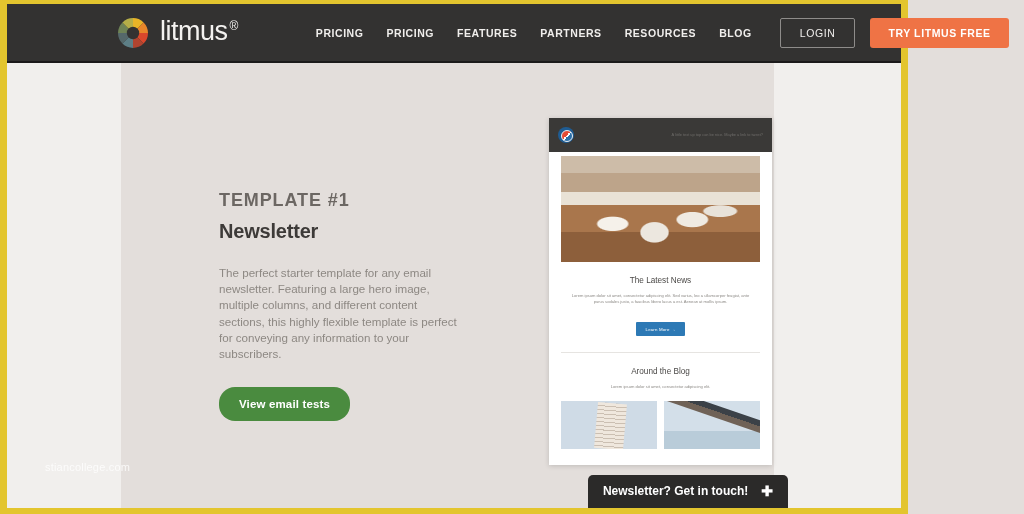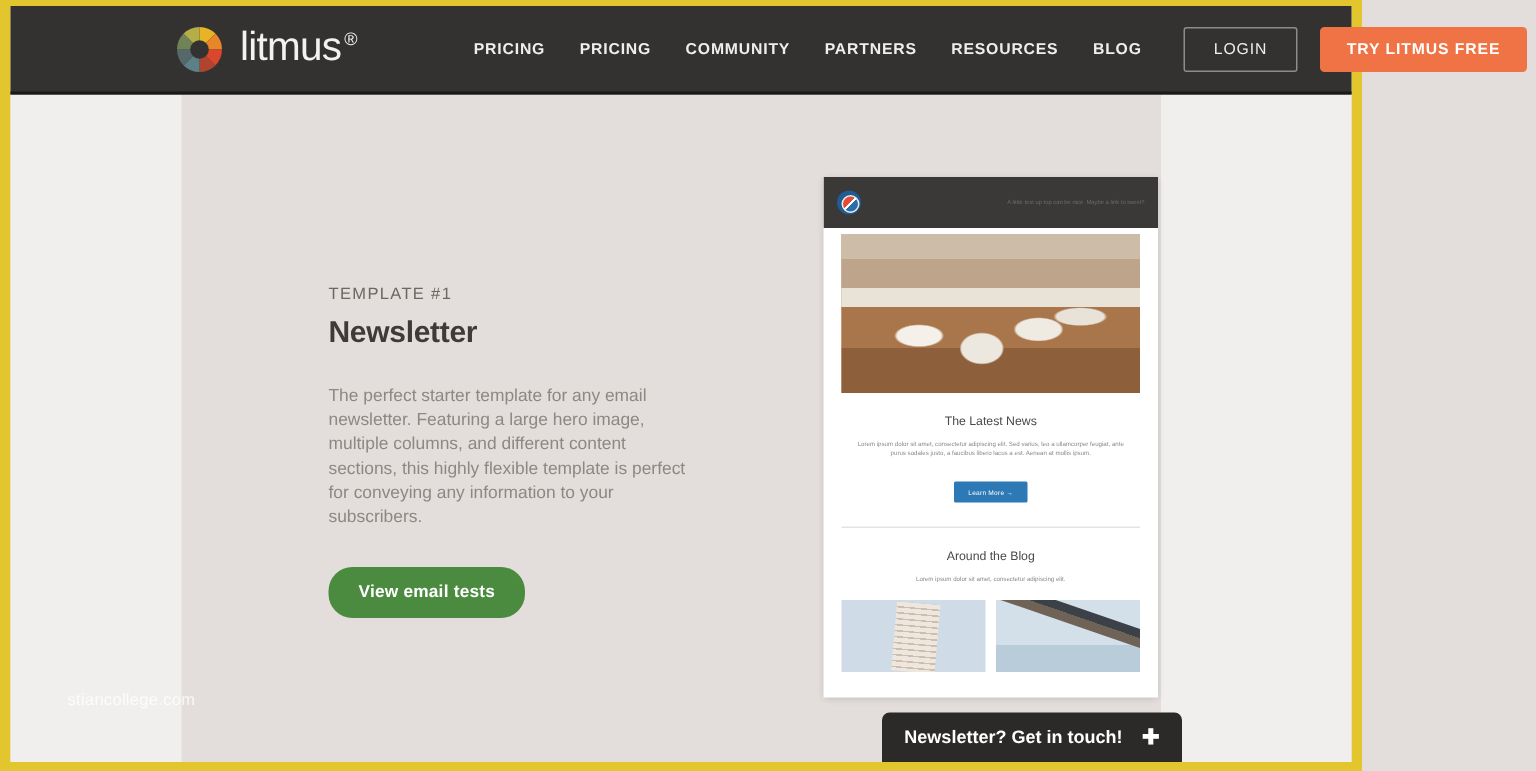--- a/index.html
+++ b/index.html
@@ -61,22 +61,22 @@
   .btn-try {
     color: #ffffff; font-size: 10.5px; font-weight: bold; letter-spacing: 0.6px;
     background: #ef7345; border: none;
     padding: 9px 18px; border-radius: 3px; cursor: pointer;
     font-family: "Liberation Sans", sans-serif; white-space: nowrap;
   }
 
   
   #copy { position: absolute; left: 212px; top: 186px; width: 250px; }
   .eyebrow {
-    color: #6c6763; font-size: 11px; letter-spacing: 0.9px;
-    font-weight: 400; margin-bottom: 9px;
+    color: #6c6763; font-size: 18px; letter-spacing: 0.9px;
+    font-weight: 700; margin-bottom: 9px;
   }
   .headline {
     color: #3d3a38; font-size: 20px; font-weight: 700;
     letter-spacing: -0.2px; margin-bottom: 22px;
   }
   .blurb {
     color: #8d8883; font-size: 11.6px; line-height: 16.2px;
     width: 238px; margin-bottom: 25px;
   }
   .btn-view {
@@ -205,21 +205,21 @@
             <circle r="6.2" fill="#333231"></circle>
           </g>
         </svg>
       </span>
       <span class="brandname"><span>litmus</span><span class="reg">®</span></span>
     </div>
 
     <nav id="navlinks">
       <a href="#">PRICING</a>
       <a href="#">PRICING</a>
-      <a href="#">COMMUNITY</a>
+      <a href="#">FEATURES</a>
       <a href="#">PARTNERS</a>
       <a href="#">RESOURCES</a>
       <a href="#">BLOG</a>
     </nav>
 
     <div id="navactions">
       <button class="btn-login">LOGIN</button>
       <button class="btn-try">TRY LITMUS FREE</button>
     </div>
   </div>

